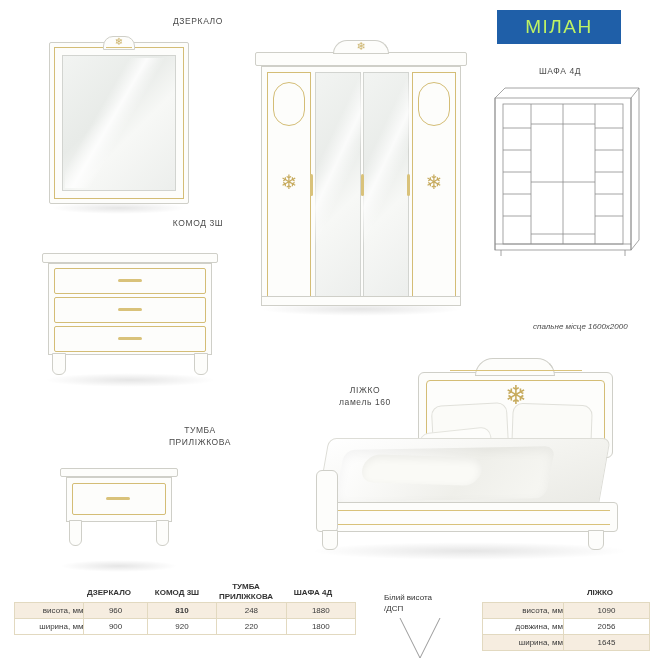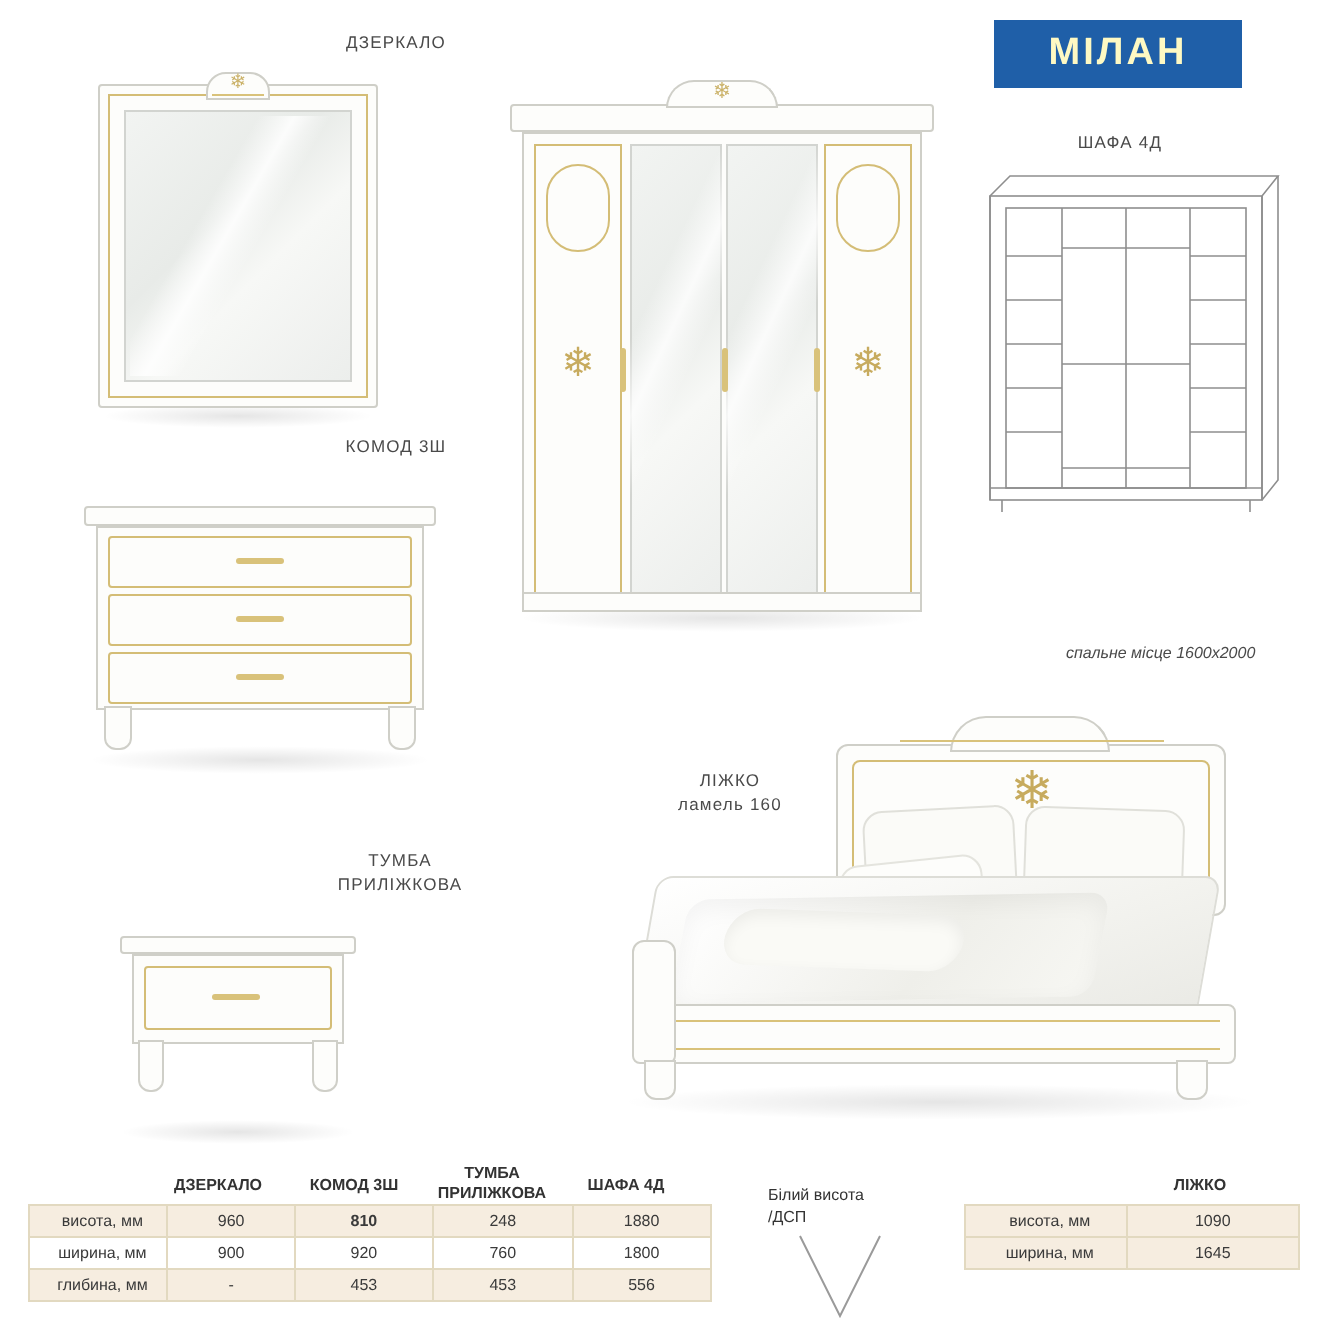--- a/index.html
+++ b/index.html
@@ -25,23 +25,23 @@
     font-weight: 400;
   }
   
   #brand {
     left: 497px; top: 10px;
     width: 124px; height: 34px;
     background: #1f5fa8;
     display: flex; align-items: center; justify-content: center;
   }
   #brand .brand-text {
-    color: #fef9c3;
+    color: #bef264;
     font-size: 19px;
-    font-weight: bold;
+    font-weight: normal;
     letter-spacing: 1.5px;
     font-family: "Liberation Sans", sans-serif;
   }
   
   .fw { position: absolute; }
   .panel {
     position: absolute;
     background: #fdfdfb;
     border: 1px solid #cfcfc8;
     box-sizing: border-box;
@@ -73,21 +73,21 @@
     color: #3a3a3a;
   }
   .tbl td {
     border: 1px solid #e2d9c0;
     padding: 0;
     height: 15px;
     text-align: center;
     white-space: nowrap;
   }
   .tbl td.rowhdr {
-    text-align: center;
+    text-align: right;
     padding-left: 4px;
   }
   .tbl tr.odd td { background: #f6ede0; }
   .tbl tr.even td { background: #ffffff; }
   .colhdr {
     position: absolute;
     font-size: 8px;
     font-weight: bold;
     color: #333;
     text-align: center;
@@ -305,39 +305,36 @@
       <td class="rowhdr" style="width:64px;">висота, мм</td>
       <td style="width:62px;">960</td>
       <td style="width:68px;font-weight:bold;">810</td>
       <td style="width:68px;">248</td>
       <td style="width:68px;">1880</td>
     </tr>
     <tr class="even">
       <td class="rowhdr">ширина, мм</td>
       <td>900</td>
       <td>920</td>
-      <td>760</td>
+      <td>220</td>
       <td>1800</td>
-    </tr>
-    <tr class="odd">
-      <td class="rowhdr">глибина, мм</td>
-      <td>-</td>
-      <td>453</td>
-      <td>453</td>
-      <td>556</td>
     </tr>
   </tbody>
 </table>
 
 <div class="colhdr" style="left:555px; top:588px; width:90px;">ЛІЖКО</div>
 
 <table class="tbl" id="spec-right-table" style="left:482px; top:602px; width:168px;">
   <tbody>
     <tr class="odd">
       <td class="rowhdr" style="width:78px;">висота, мм</td>
       <td style="width:90px;">1090</td>
     </tr>
+    <tr class="even">
+      <td class="rowhdr">довжина, мм</td>
+      <td>2056</td>
+    </tr>
     <tr class="odd">
       <td class="rowhdr">ширина, мм</td>
       <td>1645</td>
     </tr>
   </tbody>
 </table>
 
 </body></html>

